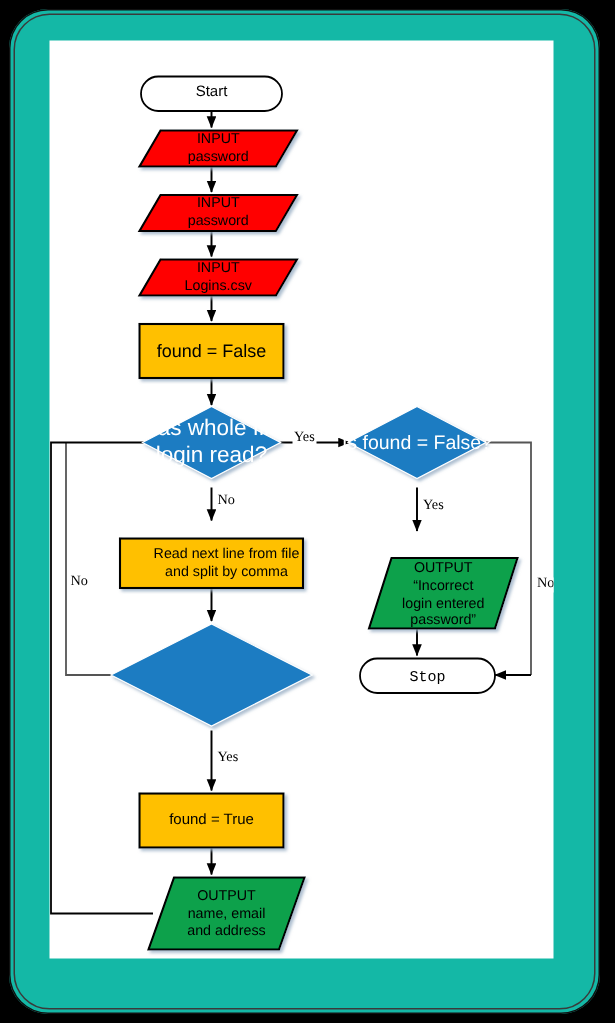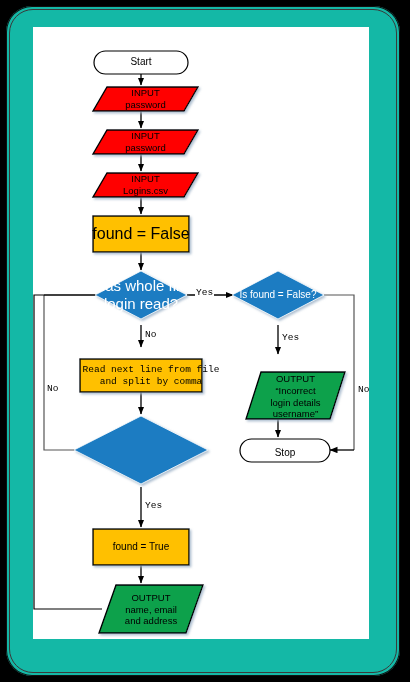--- a/index.html
+++ b/index.html
@@ -60,21 +60,21 @@
     pointer-events: none;
     font-family: "Liberation Sans", sans-serif;
     line-height: 1.22;
     color: #000000;
   }
   .node-text.light { color: #ffffff; }
   .node-text span { display: block; white-space: nowrap; }
 
   .edge-label {
     position: absolute;
-    font-family: Liberation Mono, monospace;
+    font-family: Liberation Serif, serif;
     font-size: 9.5px;
     color: #000000;
     background: #ffffff;
     padding: 0 1px;
     line-height: 1;
   }
 </style>
 </head>
 <body>
 
@@ -165,47 +165,47 @@
     <div class="node-text" style="left:60px; top:103px; width:105px; height:24px; font-size:9.5px;">
       <span>INPUT</span>
       <span>password</span>
     </div>
 
     <div class="node-text" style="left:60px; top:146px; width:105px; height:24px; font-size:9.5px;">
       <span>INPUT</span>
       <span>Logins.csv</span>
     </div>
 
-    <div class="node-text" style="left:60px; top:189px; width:96px; height:36px; font-size:16px;text-align:right;">
+    <div class="node-text" style="left:60px; top:189px; width:96px; height:36px; font-size:12px;text-align:right;">
       <span>found = False</span>
     </div>
 
     <div class="node-text light" style="left:62px; top:248px; width:92px; height:40px; font-size:15px;">
       <span>Has whole file</span>
       <span>login read?</span>
     </div>
 
-    <div class="node-text light" style="left:197px; top:256px; width:96px; height:24px; font-size:10px;">
+    <div class="node-text light" style="left:197px; top:256px; width:96px; height:24px; font-size:13px;">
       <span>Is found = False?</span>
     </div>
 
-    <div class="node-text" style="left:47px; top:332px; width:142px; height:33px; font-size:9.5px;font-family:Liberation Mono, monospace;">
+    <div class="node-text" style="left:47px; top:332px; width:142px; height:33px; font-size:9.5px;">
       <span>Read next line from file</span>
       <span>and split by comma</span>
     </div>
 
     <div class="node-text" style="left:213px; top:347px; width:99px; height:45px; font-size:9.5px;">
       <span>OUTPUT</span>
       <span>“Incorrect</span>
-      <span>login details</span>
-      <span>username”</span>
-    </div>
-
-
-    <div class="node-text" style="left:207px; top:412px; width:90px; height:29px; font-size:10px;">
+      <span>login entered</span>
+      <span>password”</span>
+    </div>
+
+
+    <div class="node-text" style="left:207px; top:412px; width:90px; height:29px; font-size:10px;font-family:Liberation Mono, monospace;">
       <span>Stop</span>
     </div>
 
     <div class="node-text" style="left:60px; top:502px; width:96px; height:36px; font-size:10px;">
       <span>found = True</span>
     </div>
 
     <div class="node-text" style="left:66px; top:560px; width:104px; height:45px; font-size:9.5px;">
       <span>OUTPUT</span>
       <span>name, email</span>

